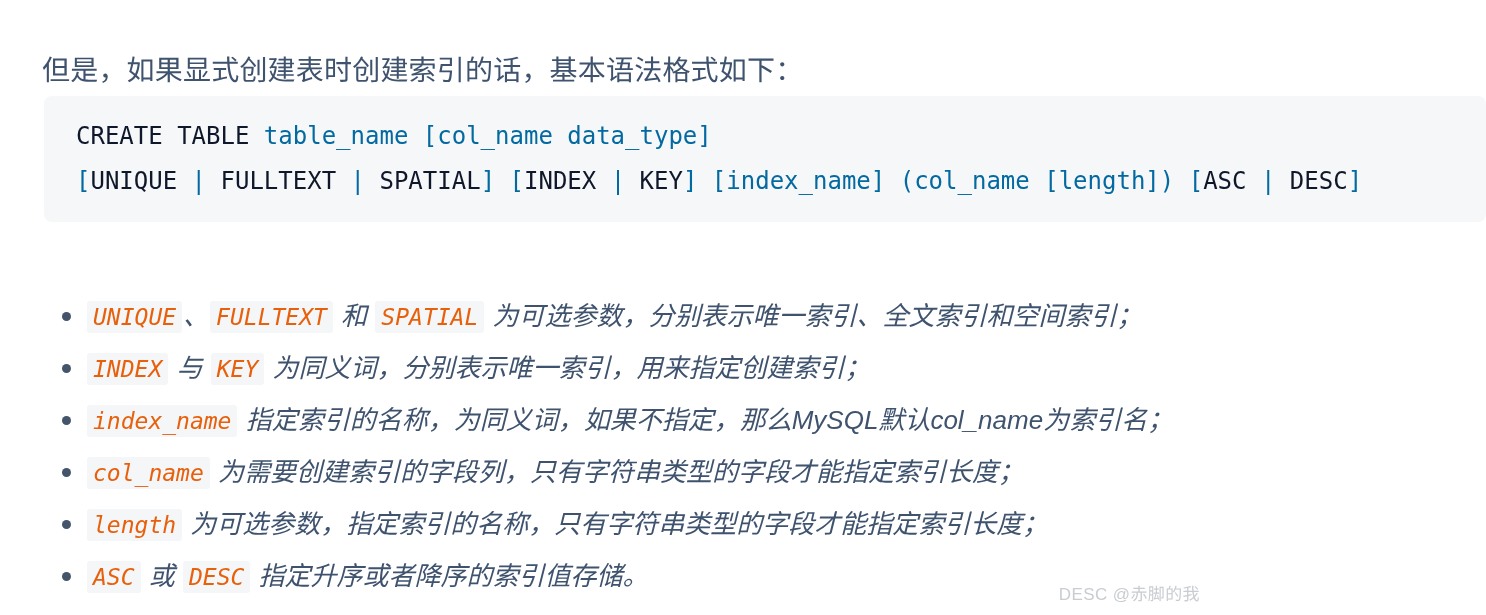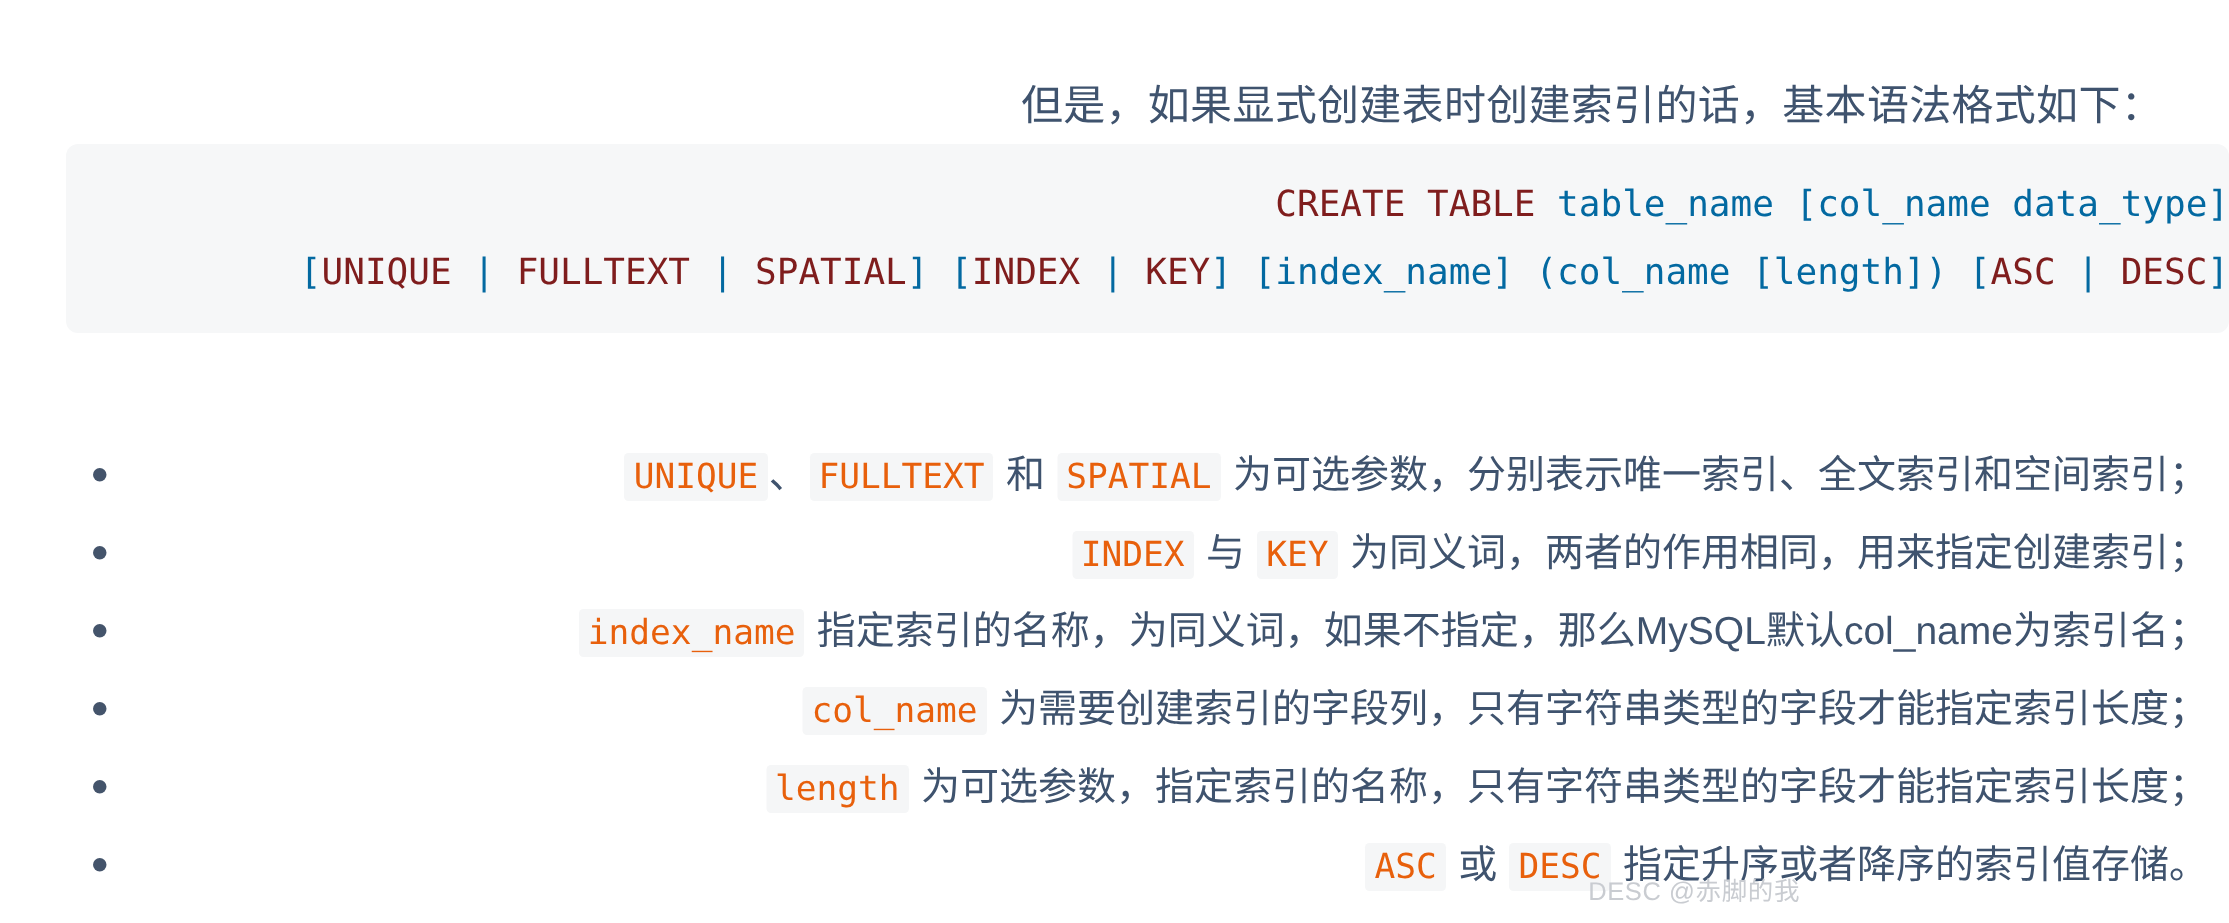--- a/index.html
+++ b/index.html
@@ -17,21 +17,20 @@
     position: relative;
     -webkit-font-smoothing: antialiased;
   }
 
   .page {
     position: relative;
     width: 1216px;
     height: 615px;
     box-sizing: border-box;
     padding: 0 0 0 0;
-    text-align: right;
   }
 
   
   .intro {
     position: absolute;
     left: 42px;
     top: 22px;
     width: 1400px;
     font-size: 28px;
     line-height: 42px;
@@ -53,21 +52,21 @@
   }
   .code-line {
     font-family: "DejaVu Sans Mono", "Liberation Mono", monospace;
     font-size: 24px;
     line-height: 45px;
     color: #2b3a4f;
     white-space: pre-wrap;
     word-break: normal;
   }
   .kw {
-    color: #7f1d1d;
+    color: #0f172a;
   }
   .pl {
     color: #0369a1;
   }
 
   
   .bullets {
     position: absolute;
     left: 52px;
     top: 290px;
@@ -136,32 +135,32 @@
 
   <p class="intro">但是，如果显式创建表时创建索引的话，基本语法格式如下：</p>
 
   <div class="code-block">
     <div class="code-content">
         <div class="code-line"><span class="kw">CREATE TABLE</span><span class="pl"> table_name [col_name data_type]</span></div>
         <div class="code-line"><span class="pl">[</span><span class="kw">UNIQUE</span><span class="pl"> | </span><span class="kw">FULLTEXT</span><span class="pl"> | </span><span class="kw">SPATIAL</span><span class="pl">] [</span><span class="kw">INDEX</span><span class="pl"> | </span><span class="kw">KEY</span><span class="pl">] [index_name] (col_name [length]) [</span><span class="kw">ASC</span><span class="pl"> | </span><span class="kw">DESC</span><span class="pl">]</span></div>
       </div>
   </div>
 
-  <ul class="bullets" style="list-style:none;margin:0;padding:0;">
+  <ul class="bullets" style="list-style:none;margin:0;padding:0;font-style:italic;">
       <li class="bullet-row">
         <span class="bullet-dot">
           <i></i>
         </span>
         <span class="bullet-text"><code class="inline">UNIQUE</code><span class="zh">、</span><code class="inline">FULLTEXT</code><span class="zh"> 和 </span><code class="inline">SPATIAL</code><span class="zh"> 为可选参数，分别表示唯一索引、全文索引和空间索引；</span></span>
       </li>
       <li class="bullet-row">
         <span class="bullet-dot">
           <i></i>
         </span>
-        <span class="bullet-text"><code class="inline">INDEX</code><span class="zh"> 与 </span><code class="inline">KEY</code><span class="zh"> 为同义词，两者的作用相同，用来指定创建索引；</span></span>
+        <span class="bullet-text"><code class="inline">INDEX</code><span class="zh"> 与 </span><code class="inline">KEY</code><span class="zh"> 为同义词，分别表示唯一索引，用来指定创建索引；</span></span>
       </li>
       <li class="bullet-row">
         <span class="bullet-dot">
           <i></i>
         </span>
         <span class="bullet-text"><code class="inline">index_name</code><span class="zh"> 指定索引的名称，为同义词，如果不指定，那么MySQL默认col_name为索引名；</span></span>
       </li>
       <li class="bullet-row">
         <span class="bullet-dot">
           <i></i>

